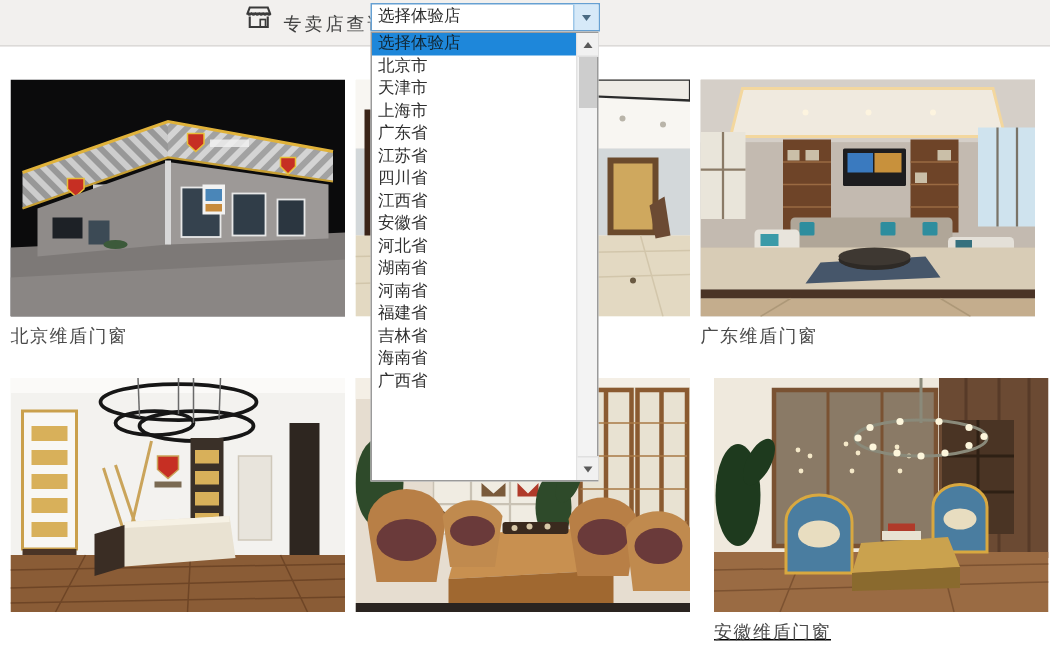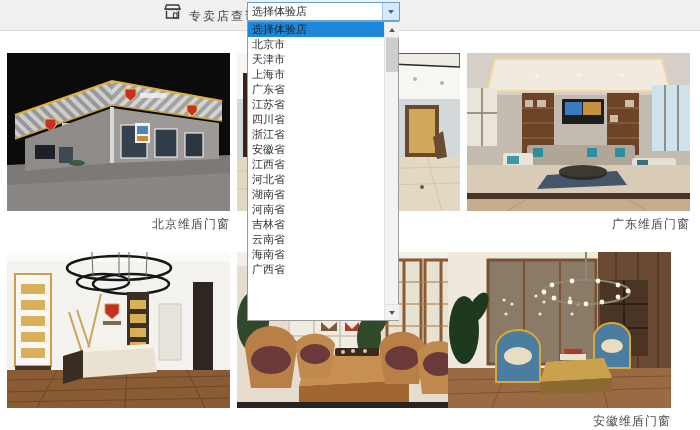--- a/index.html
+++ b/index.html
@@ -25,23 +25,23 @@
   .opt.selected{background:#1e87da;color:#122531;}
   .scrollbar{position:absolute;right:0;top:0;width:14px;height:298px;background:#f3f3f3;border-left:1px solid #e2e2e2;box-sizing:border-box;}
   .scroll-btn{position:absolute;left:0;width:14px;height:15px;background:#f1f1f1;display:flex;align-items:center;justify-content:center;}
   .scroll-btn.up{top:0;border-bottom:1px solid #e0e0e0;}
   .scroll-btn.down{bottom:0;border-top:1px solid #e0e0e0;}
   .scroll-thumb{position:absolute;left:1px;top:16px;width:12px;height:34px;background:#cdcdcd;}
 
   
   .figure{position:absolute;width:223px;}
   .photo{width:223px;display:block;cursor:pointer;}
-  .caption{margin-top:5px;text-align:right;font-size:12px;color:#4a4a4a;letter-spacing:1px;height:15px;}
+  .caption{margin-top:5px;text-align:left;font-size:12px;color:#4a4a4a;letter-spacing:1px;height:15px;}
   .f1{left:7px;top:53px;} .f2{left:237px;top:53px;} .f3{left:467px;top:53px;}
-  .f4{left:7px;top:252px;} .f5{left:237px;top:252px;} .f6{left:448px;top:252px;}
+  .f4{left:7px;top:252px;} .f5{left:237px;top:252px;} .f6{left:476px;top:252px;text-decoration:underline;}
 </style>
 </head>
 <body>
 
 <div id="page">
 
   <div class="topbar">
     <span class="shop-icon">
       <svg width="17" height="15" viewBox="0 0 17 15">
         <path d="M2.5 1 H14.5 L16 5 H1 Z" fill="none" stroke="#3a3a3a" stroke-width="1.4"></path>
@@ -399,28 +399,27 @@
   </div>
 
   <div class="dropdown">
     <div class="opt selected">选择体验店</div>
     <div class="opt">北京市</div>
     <div class="opt">天津市</div>
     <div class="opt">上海市</div>
     <div class="opt">广东省</div>
     <div class="opt">江苏省</div>
     <div class="opt">四川省</div>
-    <div class="opt">浙江省</div>
+    <div class="opt">江西省</div>
     <div class="opt">安徽省</div>
-    <div class="opt">江西省</div>
     <div class="opt">河北省</div>
     <div class="opt">湖南省</div>
     <div class="opt">河南省</div>
+    <div class="opt">福建省</div>
     <div class="opt">吉林省</div>
-    <div class="opt">云南省</div>
     <div class="opt">海南省</div>
     <div class="opt">广西省</div>
     <div class="scrollbar">
       <div class="scroll-btn up">
           <span class="tri-up"></span>
         </div>
       <div class="scroll-thumb"></div>
       <div class="scroll-btn down">
           <span class="tri-down2"></span>
         </div>

